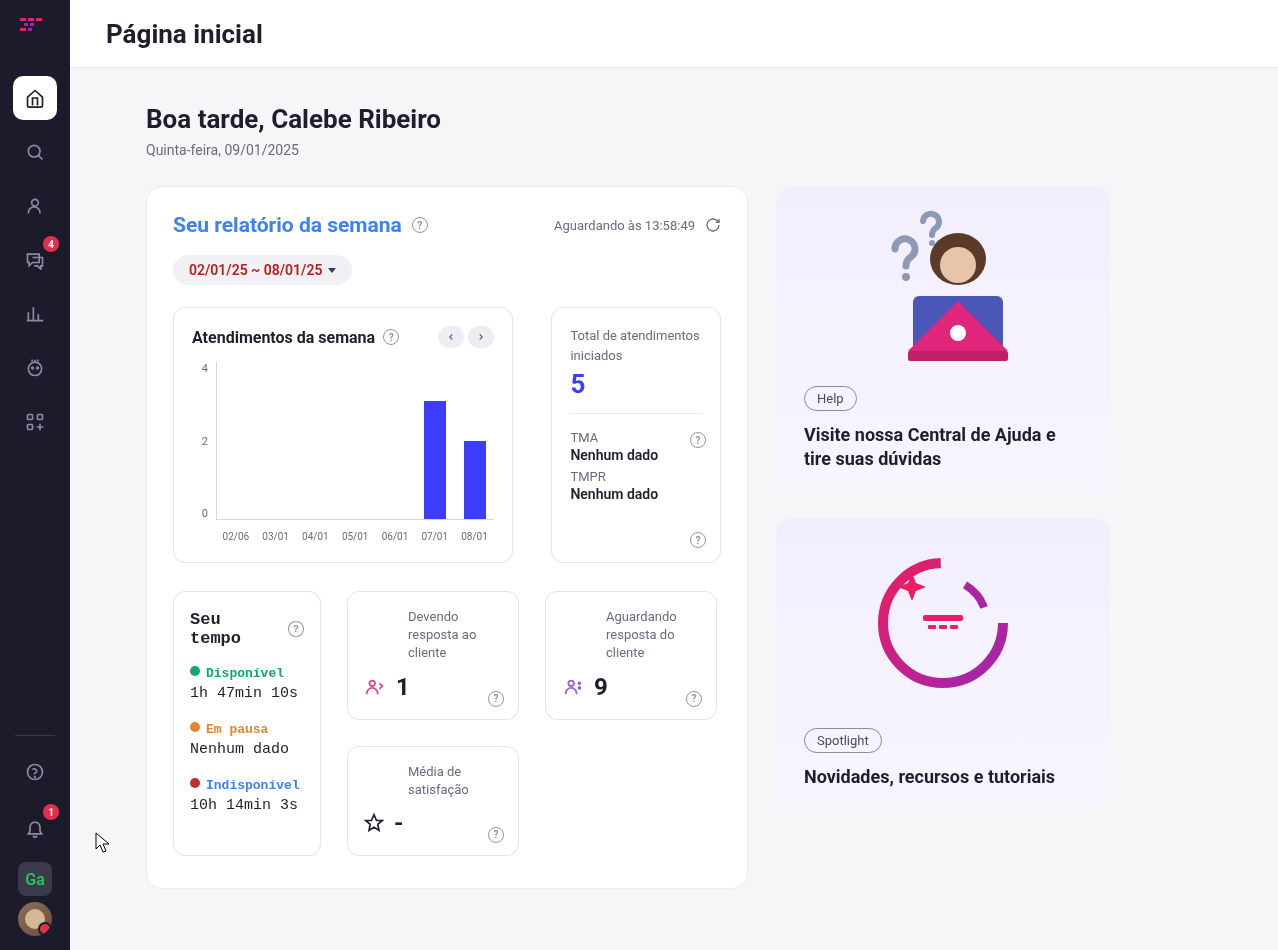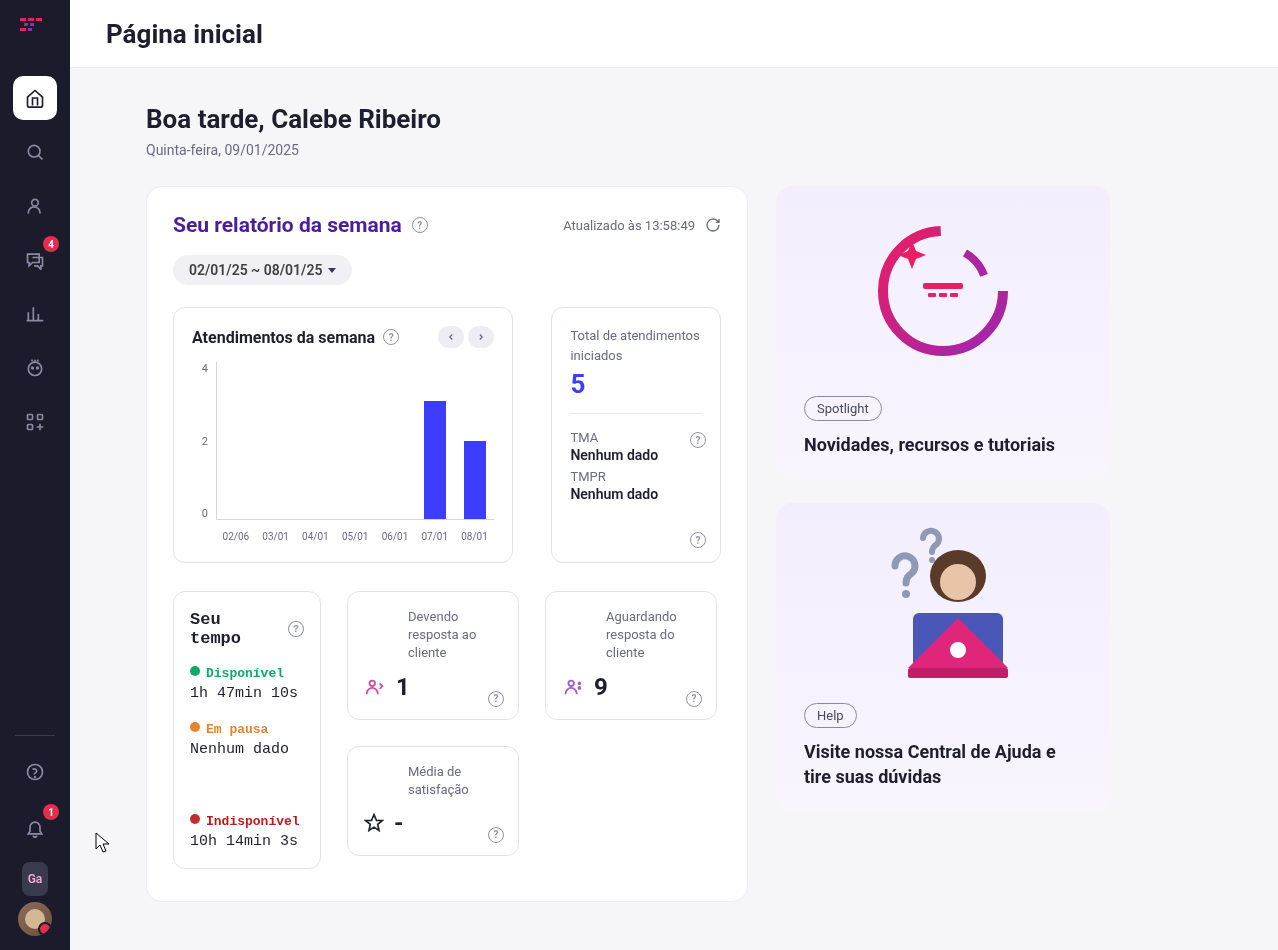--- a/index.html
+++ b/index.html
@@ -8,47 +8,47 @@
 
 .sidebar { width: 70px; background: #1b1b2b; display: flex; flex-direction: column; align-items: center; padding-top: 18px; gap: 4px; position: relative; }
 .logo { width: 30px; height: 14px; margin-bottom: 40px; display: flex; align-items: center; justify-content: center; }
 .logo svg { width: 30px; height: 14px; }
 .nav-item { width: 44px; height: 44px; display: flex; align-items: center; justify-content: center; border-radius: 10px; cursor: pointer; color: #8a8aa3; position: relative; margin-bottom: 6px; }
 .nav-item.active { background: #fff; color: #1e1e2e; }
 .nav-item svg { width: 20px; height: 20px; }
 .badge { position: absolute; top: -2px; right: -2px; background: #e52e4d; color: #fff; font-size: 10px; font-weight: 700; min-width: 16px; height: 16px; border-radius: 8px; display: flex; align-items: center; justify-content: center; padding: 0 4px; }
 .sidebar-bottom { margin-top: auto; display: flex; flex-direction: column; align-items: center; gap: 6px; padding-bottom: 14px; }
 .sidebar-divider { width: 40px; height: 1px; background: #3a3a4d; margin-bottom: 8px; }
-.avatar-sq { width: 26px; height: 34px; border-radius: 8px; background: #3a3a4d; color: #f9a8d4; font-size: 12px; font-weight: 600; display: flex; align-items: center; justify-content: center; cursor: pointer; }
+.avatar-sq { width: 34px; height: 34px; border-radius: 8px; background: #3a3a4d; color: #22c55e; font-size: 16px; font-weight: 600; display: flex; align-items: center; justify-content: center; cursor: pointer; }
 .avatar-round { width: 34px; height: 34px; border-radius: 50%; background: linear-gradient(135deg, #8a6d5a, #6a4d3a); cursor: pointer; position: relative; overflow: hidden; display: flex; align-items: center; justify-content: center; }
 .avatar-round::after { content: ''; position: absolute; bottom: 0; right: 0; width: 10px; height: 10px; background: #e52e4d; border-radius: 50%; border: 2px solid #1b1b2b; }
 .avatar-face { width: 20px; height: 20px; border-radius: 50%; background: #d4b896; }
 
 
 .main { flex: 1; display: flex; flex-direction: column; background: #fff; }
 .topbar { height: 68px; display: flex; align-items: center; padding: 0 36px; border-bottom: 1px solid #ececf2; }
 .topbar h1 { font-size: 26px; font-weight: 700; color: #1e1e2e; }
 .content { flex: 1; background: #f6f6f8; padding: 36px 36px 36px 76px; overflow-y: auto; }
 .greeting { margin-bottom: 8px; }
 .greeting h2 { font-size: 26px; font-weight: 700; color: #1e1e2e; }
 .date { font-size: 14px; color: #6a6a80; margin-bottom: 28px; }
 
 .grid { display: flex; gap: 28px; }
 .col-left { width: 602px; }
 .col-right { width: 334px; display: flex; flex-direction: column; gap: 24px; }
 
 .panel { background: #fff; border-radius: 16px; padding: 26px 26px 32px 26px; border: 1px solid #ececf2; }
 .panel-header { display: flex; align-items: center; justify-content: space-between; margin-bottom: 18px; }
 .panel-title-row { display: flex; align-items: center; gap: 10px; }
-.panel-title { font-size: 21px; font-weight: 700; color: #4c1d95; }
+.panel-title { font-size: 21px; font-weight: 700; color: #3b82f6; }
 .help-icon { width: 16px; height: 16px; border: 1.5px solid #9292a8; border-radius: 50%; display: inline-flex; align-items: center; justify-content: center; font-size: 10px; color: #9292a8; cursor: pointer; font-weight: 700; }
 .updated { display: flex; align-items: center; gap: 10px; font-size: 13px; color: #6a6a80; }
 .refresh-icon { width: 16px; height: 16px; cursor: pointer; color: #6a6a80; }
 
-.date-pill { display: inline-flex; align-items: center; gap: 6px; background: #f0f0f5; border-radius: 18px; padding: 7px 16px; font-size: 14px; font-weight: 600; color: #404040; cursor: pointer; margin-bottom: 22px; }
+.date-pill { display: inline-flex; align-items: center; gap: 6px; background: #f0f0f5; border-radius: 18px; padding: 7px 16px; font-size: 14px; font-weight: 600; color: #b91c1c; cursor: pointer; margin-bottom: 22px; }
 .caret-down { width: 0; height: 0; border-left: 4px solid transparent; border-right: 4px solid transparent; border-top: 5px solid #3a3a50; }
 
 .cards-row { display: flex; gap: 38px; }
 .card { background: #fff; border: 1px solid #e2e2ec; border-radius: 12px; padding: 18px 18px 20px 18px; position: relative; }
 .card-lg { width: 346px; }
 .card-sm { width: 172px; }
 
 .card-header { display: flex; align-items: center; justify-content: space-between; margin-bottom: 14px; }
 .card-title-row { display: flex; align-items: center; gap: 8px; }
 .card-title { font-size: 16px; font-weight: 700; color: #1e1e2e; }
@@ -77,21 +77,21 @@
 
 .time-card { border: 1px solid #e2e2ec; border-radius: 12px; padding: 18px 16px; font-family: Liberation Mono, monospace; }
 .time-title-row { display: flex; align-items: center; gap: 8px; margin-bottom: 18px; }
 .time-title { font-size: 17px; font-weight: 700; }
 .status-row { display: flex; align-items: flex-start; gap: 6px; font-size: 13px; font-weight: 600; }
 .status-dot { width: 10px; height: 10px; border-radius: 50%; }
 .status-green { color: #0fa968; }
 .status-green .status-dot { background: #0fa968; }
 .status-orange { color: #e6832e; }
 .status-orange .status-dot { background: #e6832e; }
-.status-red { color: #b91c1c; margin-top: 36px; }
+.status-red { color: #3b82f6; }
 .status-red .status-dot { background: #c52d2d; }
 .time-value { font-size: 15px; color: #1e1e2e; margin-top: 4px; margin-bottom: 20px; }
 .time-value:last-child { margin-bottom: 0; }
 
 .small-card { border: 1px solid #e2e2ec; border-radius: 12px; padding: 16px 16px 18px 16px; position: relative; min-height: 100px; }
 .small-label { font-size: 13px; color: #6a6a80; line-height: 1.4; margin-bottom: 10px; margin-left: 44px; }
 .small-value-row { display: flex; align-items: center; gap: 10px; }
 .small-value { font-size: 24px; font-weight: 700; color: #1e1e2e; }
 .small-icon { width: 22px; height: 22px; color: #a05fd0; }
 .small-icon-pink { color: #d44ba0; }
@@ -204,21 +204,21 @@
 
     <div class="grid">
       <div class="col-left">
         <div class="panel">
           <div class="panel-header">
             <div class="panel-title-row">
               <span class="panel-title">Seu relatório da semana</span>
               <span class="help-icon">?</span>
             </div>
             <div class="updated">
-              <span>Atualizado às 13:58:49</span>
+              <span>Aguardando às 13:58:49</span>
               <svg class="refresh-icon" viewBox="0 0 24 24" fill="none" stroke="currentColor" stroke-width="2">
                   <path d="M21 12a9 9 0 11-3-6.7L21 8"></path>
                   <path d="M21 3v5h-5"></path>
                 </svg>
             </div>
           </div>
           <div class="date-pill">
             <span>02/01/25 ~ 08/01/25</span>
             <span class="caret-down"></span>
           </div>
@@ -349,20 +349,41 @@
                 </div>
                 <span class="help-icon help-corner" style="bottom:12px">?</span>
               </div>
             </div>
           </div>
         </div>
       </div>
 
       <div class="col-right">
         <div class="promo-card">
+          <div class="promo-image help-img">
+            <svg width="180" height="170" viewBox="0 0 180 170">
+              <path d="M42 48a10 10 0 1117 7c-4 3-6 5-6 10" fill="none" stroke="#8e99b5" stroke-width="7" stroke-linecap="round"></path>
+              <circle cx="53" cy="76" r="4" fill="#8e99b5"></circle>
+              <path d="M70 20a8 8 0 1114 6c-3 2-5 4-5 8" fill="none" stroke="#8e99b5" stroke-width="6" stroke-linecap="round"></path>
+              <circle cx="79" cy="42" r="3" fill="#8e99b5"></circle>
+              <ellipse cx="105" cy="58" rx="28" ry="26" fill="#5a3a28"></ellipse>
+              <ellipse cx="105" cy="64" rx="18" ry="18" fill="#e8c4a8"></ellipse>
+              <rect x="60" y="95" width="90" height="55" rx="6" fill="#4a56b8"></rect>
+              <path d="M55 150 L105 100 L155 150 Z" fill="#e0267a"></path>
+              <rect x="55" y="150" width="100" height="10" rx="2" fill="#c01e68"></rect>
+              <circle cx="105" cy="132" r="8" fill="#fff"></circle>
+            </svg>
+          </div>
+          <div class="promo-body">
+            <span class="promo-badge">Help</span>
+            <div class="promo-title">Visite nossa Central de Ajuda e tire suas dúvidas</div>
+          </div>
+        </div>
+
+        <div class="promo-card">
           <div class="promo-image">
             <svg width="160" height="160" viewBox="0 0 160 160">
               <defs>
                   <linearGradient id="g1" x1="0" y1="0" x2="1" y2="1">
                     <stop offset="0" stop-color="#e91e63"></stop>
                     <stop offset="1" stop-color="#9c27b0"></stop>
                   </linearGradient>
                 </defs>
               <circle cx="80" cy="80" r="60" fill="none" stroke="url(#g1)" stroke-width="10" stroke-dasharray="280 100"></circle>
               <circle cx="80" cy="80" r="44" fill="none" stroke="url(#g1)" stroke-width="8" stroke-dasharray="30 250" transform="rotate(-60 80 80)"></circle>
@@ -371,41 +392,20 @@
               <rect x="65" y="82" width="8" height="4" rx="1" fill="#e91e63"></rect>
               <rect x="76" y="82" width="8" height="4" rx="1" fill="#e91e63"></rect>
               <rect x="87" y="82" width="8" height="4" rx="1" fill="#e91e63"></rect>
             </svg>
           </div>
           <div class="promo-body">
             <span class="promo-badge">Spotlight</span>
             <div class="promo-title">Novidades, recursos e tutoriais</div>
           </div>
         </div>
-
-        <div class="promo-card">
-          <div class="promo-image help-img">
-            <svg width="180" height="170" viewBox="0 0 180 170">
-              <path d="M42 48a10 10 0 1117 7c-4 3-6 5-6 10" fill="none" stroke="#8e99b5" stroke-width="7" stroke-linecap="round"></path>
-              <circle cx="53" cy="76" r="4" fill="#8e99b5"></circle>
-              <path d="M70 20a8 8 0 1114 6c-3 2-5 4-5 8" fill="none" stroke="#8e99b5" stroke-width="6" stroke-linecap="round"></path>
-              <circle cx="79" cy="42" r="3" fill="#8e99b5"></circle>
-              <ellipse cx="105" cy="58" rx="28" ry="26" fill="#5a3a28"></ellipse>
-              <ellipse cx="105" cy="64" rx="18" ry="18" fill="#e8c4a8"></ellipse>
-              <rect x="60" y="95" width="90" height="55" rx="6" fill="#4a56b8"></rect>
-              <path d="M55 150 L105 100 L155 150 Z" fill="#e0267a"></path>
-              <rect x="55" y="150" width="100" height="10" rx="2" fill="#c01e68"></rect>
-              <circle cx="105" cy="132" r="8" fill="#fff"></circle>
-            </svg>
-          </div>
-          <div class="promo-body">
-            <span class="promo-badge">Help</span>
-            <div class="promo-title">Visite nossa Central de Ajuda e tire suas dúvidas</div>
-          </div>
-        </div>
       </div>
     </div>
   </div>
 </div>
 
 <svg class="cursor" width="18" height="22" viewBox="0 0 18 22">
     <path d="M1 1l0 16 4-4 3 7 3-1-3-7 6 0z" fill="#fff" stroke="#000" stroke-width="1"></path>
   </svg>
 
 </body></html>

